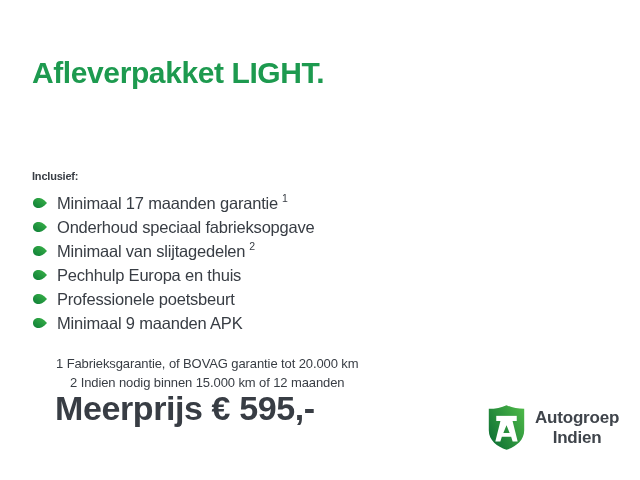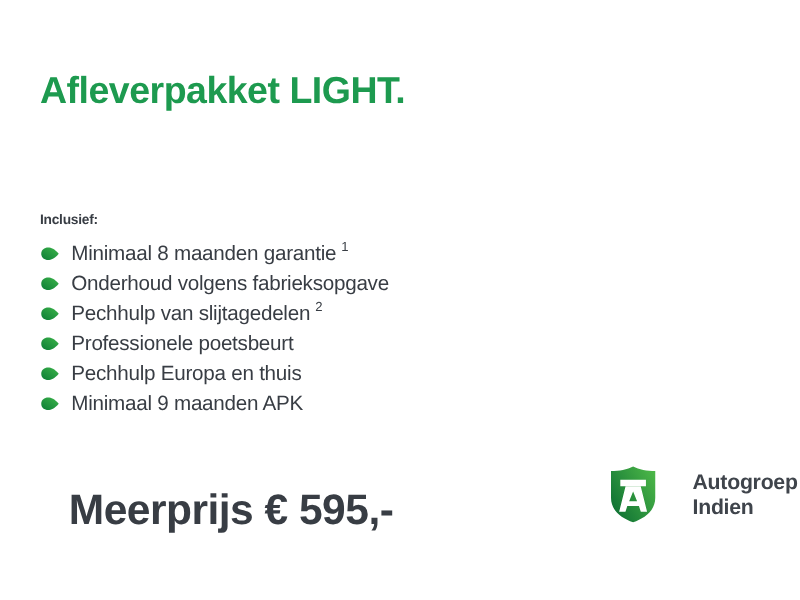--- a/index.html
+++ b/index.html
@@ -2,21 +2,21 @@
 <html style="--brand-green: #1d9a4f; --bullet-green-dark: #0d7d36; --bullet-green-light: #3cb54a; --shield-green-dark: #0c6e33; --shield-green-light: #4db848; --text-dark: #383d44; --logo-text: #3f444b;"><head>
 <meta charset="utf-8">
 <style>
   html,body{margin:0;padding:0;}
   body{
     width:640px;height:480px;
     font-family:"Liberation Sans",sans-serif;
     background:#ffffff;
     overflow:hidden;
   }
-  .slide{position:relative;width:592px;height:480px;background:#fff;}
+  .slide{position:relative;width:592px;height:480px;background:#fff;text-align:center;}
 
   .title{
     position:absolute;left:32px;top:56px;margin:0;
     font-size:30px;font-weight:700;letter-spacing:-0.4px;
     color:var(--brand-green,#1d9a4f);
   }
   .intro{
     position:absolute;left:32px;top:101px;
     font-size:18px;line-height:24px;letter-spacing:-0.2px;
     color:var(--text-dark,#383d44);
@@ -44,22 +44,22 @@
     position:absolute;left:56px;top:354px;
     font-size:13px;line-height:19px;letter-spacing:-0.1px;
     color:var(--text-dark,#383d44);
   }
   .price{
     position:absolute;left:55px;top:389px;
     font-size:34px;font-weight:700;letter-spacing:-0.4px;
     color:var(--text-dark,#383d44);white-space:nowrap;
   }
   .logo{
-    position:absolute;left:486px;top:372px;
-    display:flex;align-items:center;gap:19px;
+    position:absolute;left:486px;top:404px;
+    display:flex;align-items:center;
   }
   .logo-shield{display:block;margin-right:8px;}
   .logo-text{
     font-size:17px;font-weight:700;line-height:20px;letter-spacing:-0.2px;
     color:var(--logo-text,#3f444b);white-space:nowrap;
   }
 </style>
 </head>
 <body>
 
@@ -81,60 +81,64 @@
   <h1 class="title">Afleverpakket LIGHT.</h1>
 
 
   <div class="list-heading">Inclusief:</div>
 
   <ul class="features">
     <li>
       <svg class="bullet" viewBox="0 0 16 12" width="16" height="12">
           <path d="M1 6 C1 2.8 3.5 1 6.5 1 C9 1 11.5 2 15 6 C11.5 10 9 11 6.5 11 C3.5 11 1 9.2 1 6 Z" fill="url(#bulletGrad)"></path>
         </svg>
-      <span class="li-text">Minimaal 8 maanden garantie</span>
+      <span class="li-text">Minimaal 17 maanden garantie</span>
       <sup>1</sup>
     </li>
     <li>
       <svg class="bullet" viewBox="0 0 16 12" width="16" height="12">
           <path d="M1 6 C1 2.8 3.5 1 6.5 1 C9 1 11.5 2 15 6 C11.5 10 9 11 6.5 11 C3.5 11 1 9.2 1 6 Z" fill="url(#bulletGrad)"></path>
         </svg>
-      <span class="li-text">Onderhoud volgens fabrieksopgave</span>
+      <span class="li-text">Onderhoud speciaal fabrieksopgave</span>
       <sup></sup>
     </li>
     <li>
       <svg class="bullet" viewBox="0 0 16 12" width="16" height="12">
           <path d="M1 6 C1 2.8 3.5 1 6.5 1 C9 1 11.5 2 15 6 C11.5 10 9 11 6.5 11 C3.5 11 1 9.2 1 6 Z" fill="url(#bulletGrad)"></path>
         </svg>
-      <span class="li-text">Pechhulp van slijtagedelen</span>
+      <span class="li-text">Minimaal van slijtagedelen</span>
       <sup>2</sup>
+    </li>
+    <li>
+      <svg class="bullet" viewBox="0 0 16 12" width="16" height="12">
+          <path d="M1 6 C1 2.8 3.5 1 6.5 1 C9 1 11.5 2 15 6 C11.5 10 9 11 6.5 11 C3.5 11 1 9.2 1 6 Z" fill="url(#bulletGrad)"></path>
+        </svg>
+      <span class="li-text">Pechhulp Europa en thuis</span>
+      <sup></sup>
     </li>
     <li>
       <svg class="bullet" viewBox="0 0 16 12" width="16" height="12">
           <path d="M1 6 C1 2.8 3.5 1 6.5 1 C9 1 11.5 2 15 6 C11.5 10 9 11 6.5 11 C3.5 11 1 9.2 1 6 Z" fill="url(#bulletGrad)"></path>
         </svg>
       <span class="li-text">Professionele poetsbeurt</span>
       <sup></sup>
     </li>
     <li>
       <svg class="bullet" viewBox="0 0 16 12" width="16" height="12">
           <path d="M1 6 C1 2.8 3.5 1 6.5 1 C9 1 11.5 2 15 6 C11.5 10 9 11 6.5 11 C3.5 11 1 9.2 1 6 Z" fill="url(#bulletGrad)"></path>
         </svg>
-      <span class="li-text">Pechhulp Europa en thuis</span>
-      <sup></sup>
-    </li>
-    <li>
-      <svg class="bullet" viewBox="0 0 16 12" width="16" height="12">
-          <path d="M1 6 C1 2.8 3.5 1 6.5 1 C9 1 11.5 2 15 6 C11.5 10 9 11 6.5 11 C3.5 11 1 9.2 1 6 Z" fill="url(#bulletGrad)"></path>
-        </svg>
       <span class="li-text">Minimaal 9 maanden APK</span>
       <sup></sup>
     </li>
   </ul>
 
+  <div class="footnotes">
+    <div>1 Fabrieksgarantie, of BOVAG garantie tot 20.000 km</div>
+    <div>2 Indien nodig binnen 15.000 km of 12 maanden</div>
+  </div>
 
   <div class="price">Meerprijs € 595,-</div>
 
   <div class="logo">
     <svg class="logo-shield" viewBox="0 0 44 50" width="41" height="47">
       <path d="M22 1 C27 3.6 34 5 41 5 L41 28 C41 39 32 45.5 22 49 C12 45.5 3 39 3 28 L3 5 C10 5 17 3.6 22 1 Z" fill="url(#shieldGrad)"></path>
       <g fill="#ffffff" fill-rule="evenodd">
         <path d="M11 12.5 H33 V18 H11 Z"></path>
         <path d="M15.5 18 H28.5 L34 40 H28.6 L27 35 H17 L15.4 40 H10 Z  M22 22.5 L25.4 31 H18.6 Z"></path>
       </g>

